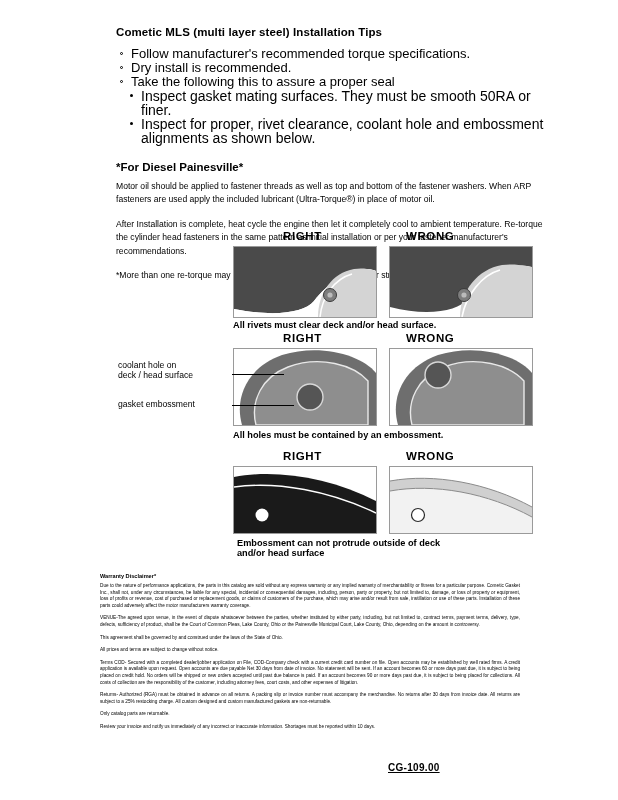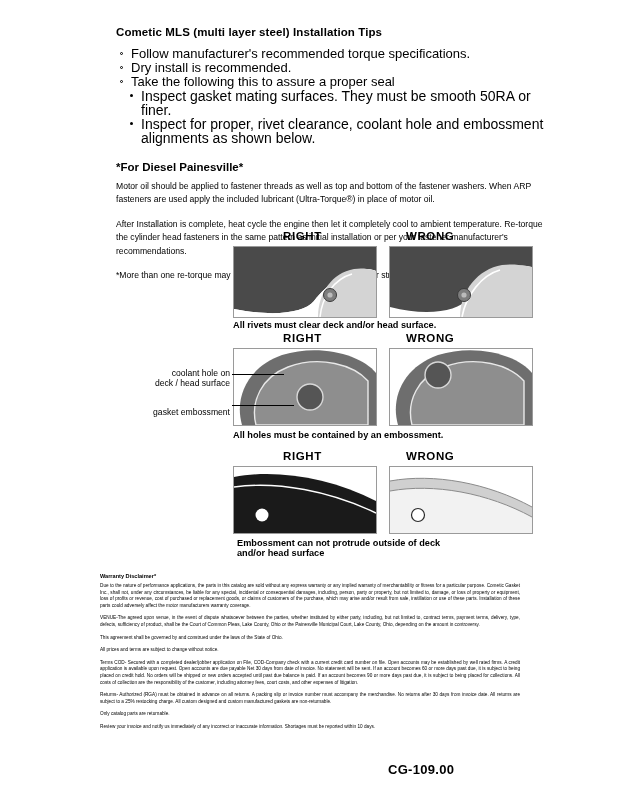--- a/index.html
+++ b/index.html
@@ -114,22 +114,21 @@
     box-sizing: border-box;
   }
   .caption {
     position: absolute;
     font-size: 9.2px;
     font-weight: bold;
   }
   .callout-text {
     position: absolute;
     font-size: 8.6px;
-    text-align: right;
-    margin-top: 8px;
+    text-align: left;
   }
   .leader {
     position: absolute;
     height: 1px;
     background: #000;
   }
 
   
   .warranty {
     position: absolute;
@@ -145,23 +144,24 @@
   .warranty p {
     font-size: 4.7px;
     line-height: 6.6px;
     margin: 0 0 6px 0;
     text-align: justify;
   }
   .docnum {
     position: absolute;
     left: 388px;
     top: 762px;
-    font-size: 13px;
+    font-size: 10px;
     font-weight: bold;
     letter-spacing: 0.3px;
+    text-decoration: underline;
   }
 </style>
 </head>
 <body>
 
 <div class="page">
 
   <div class="content">
     <h1 class="title">Cometic MLS (multi layer steel) Installation Tips</h1>
 

